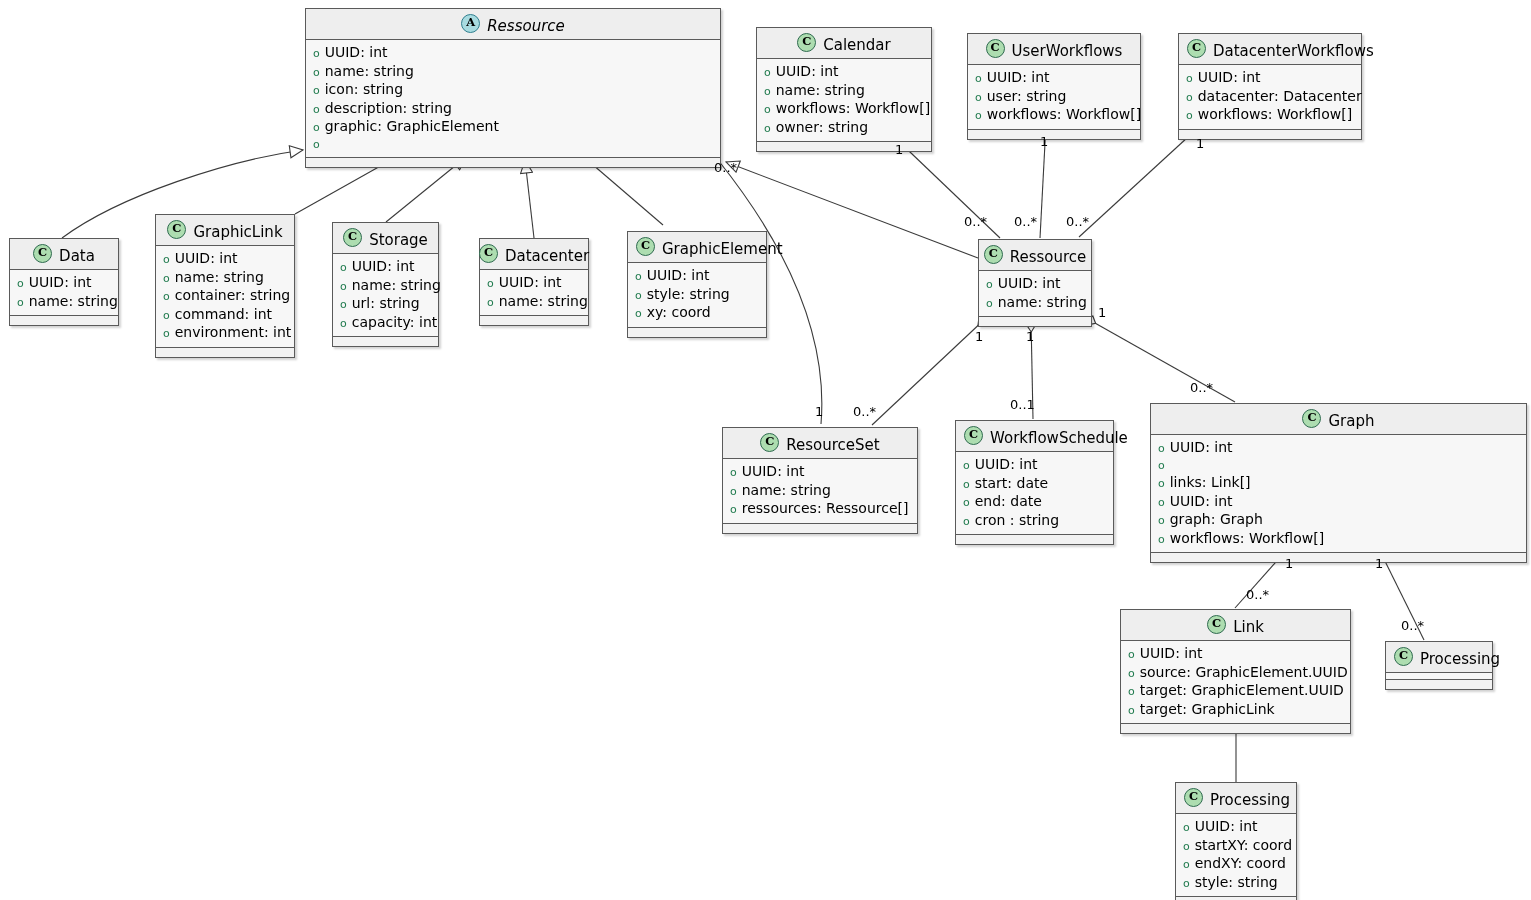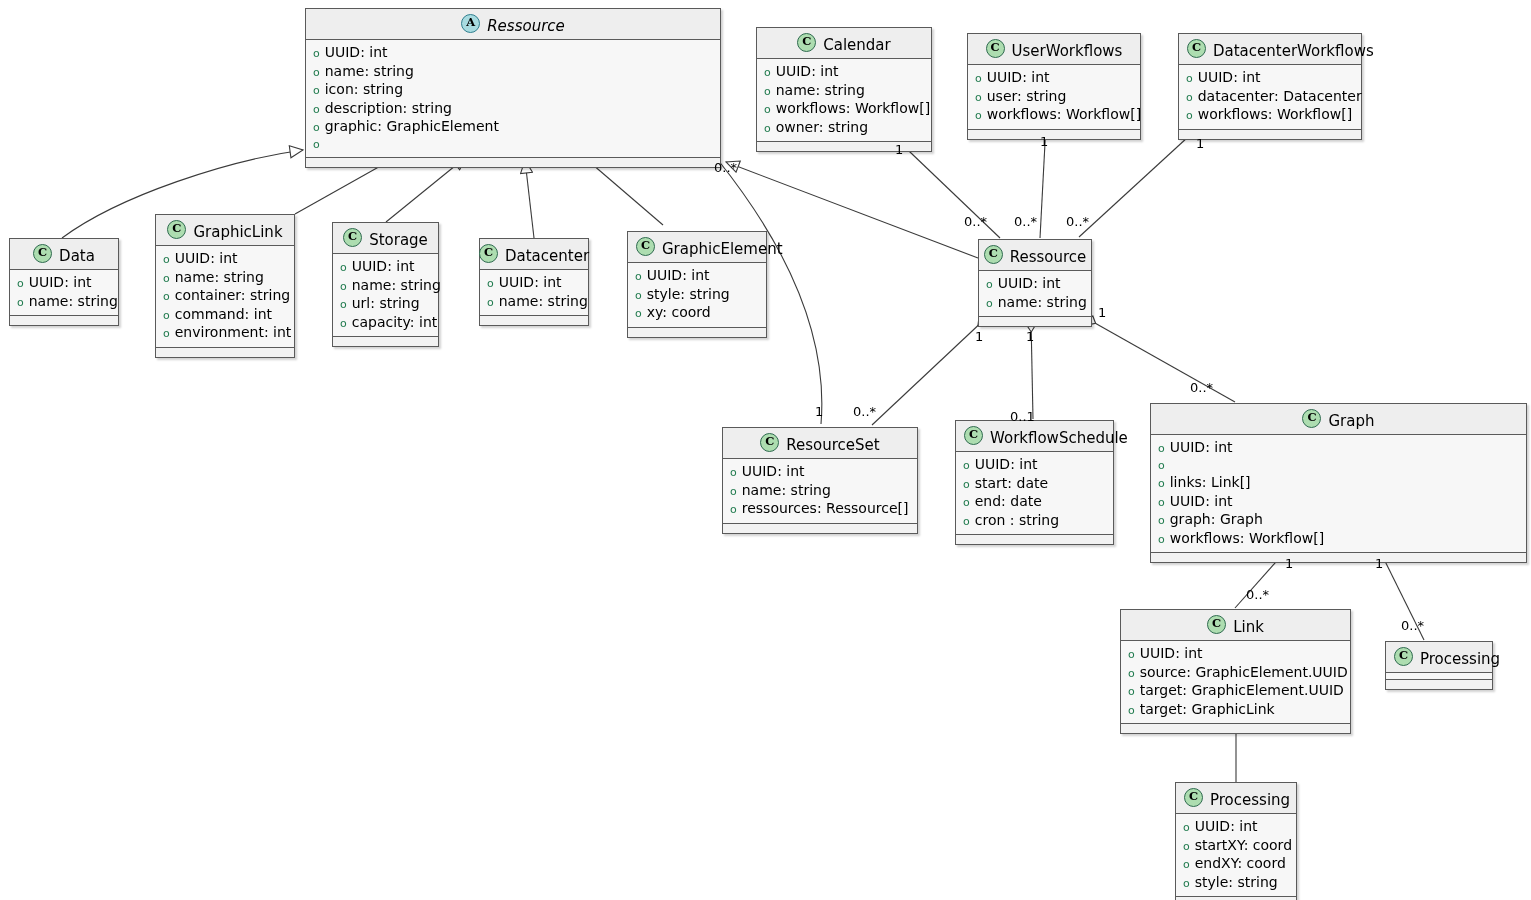--- a/index.html
+++ b/index.html
@@ -539,21 +539,21 @@
       <div class="mult" style="left: 1040px; top: 134px;">1</div>
       <div class="mult" style="left: 1196px; top: 136px;">1</div>
       <div class="mult" style="left: 964px; top: 214px;">0..*</div>
       <div class="mult" style="left: 1014px; top: 214px;">0..*</div>
       <div class="mult" style="left: 1066px; top: 214px;">0..*</div>
       <div class="mult" style="left: 975px; top: 329px;">1</div>
       <div class="mult" style="left: 1026px; top: 329px;">1</div>
       <div class="mult" style="left: 1098px; top: 305px;">1</div>
       <div class="mult" style="left: 815px; top: 404px;">1</div>
       <div class="mult" style="left: 853px; top: 404px;">0..*</div>
-      <div class="mult" style="left: 1010px; top: 409px;">0..1</div>
+      <div class="mult" style="left: 1010px; top: 397px;">0..1</div>
       <div class="mult" style="left: 1190px; top: 380px;">0..*</div>
       <div class="mult" style="left: 1285px; top: 556px;">1</div>
       <div class="mult" style="left: 1246px; top: 587px;">0..*</div>
       <div class="mult" style="left: 1375px; top: 556px;">1</div>
       <div class="mult" style="left: 1401px; top: 618px;">0..*</div>
     </div>
 
 </div>
 
 </body></html>

